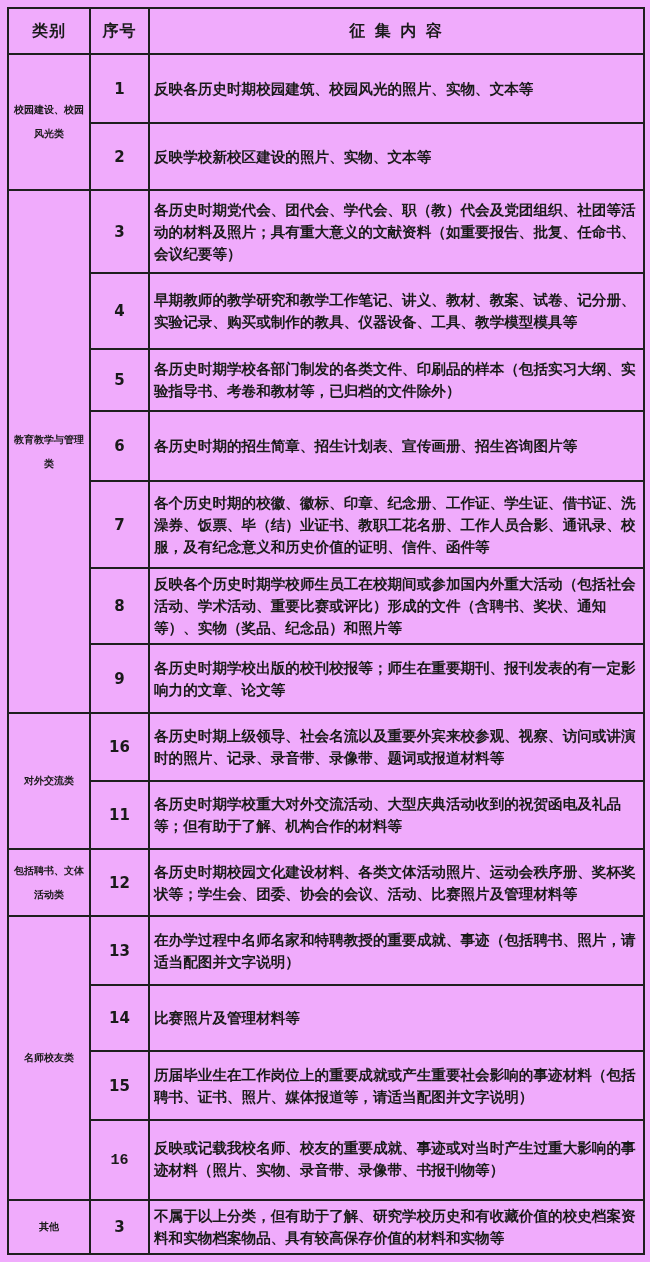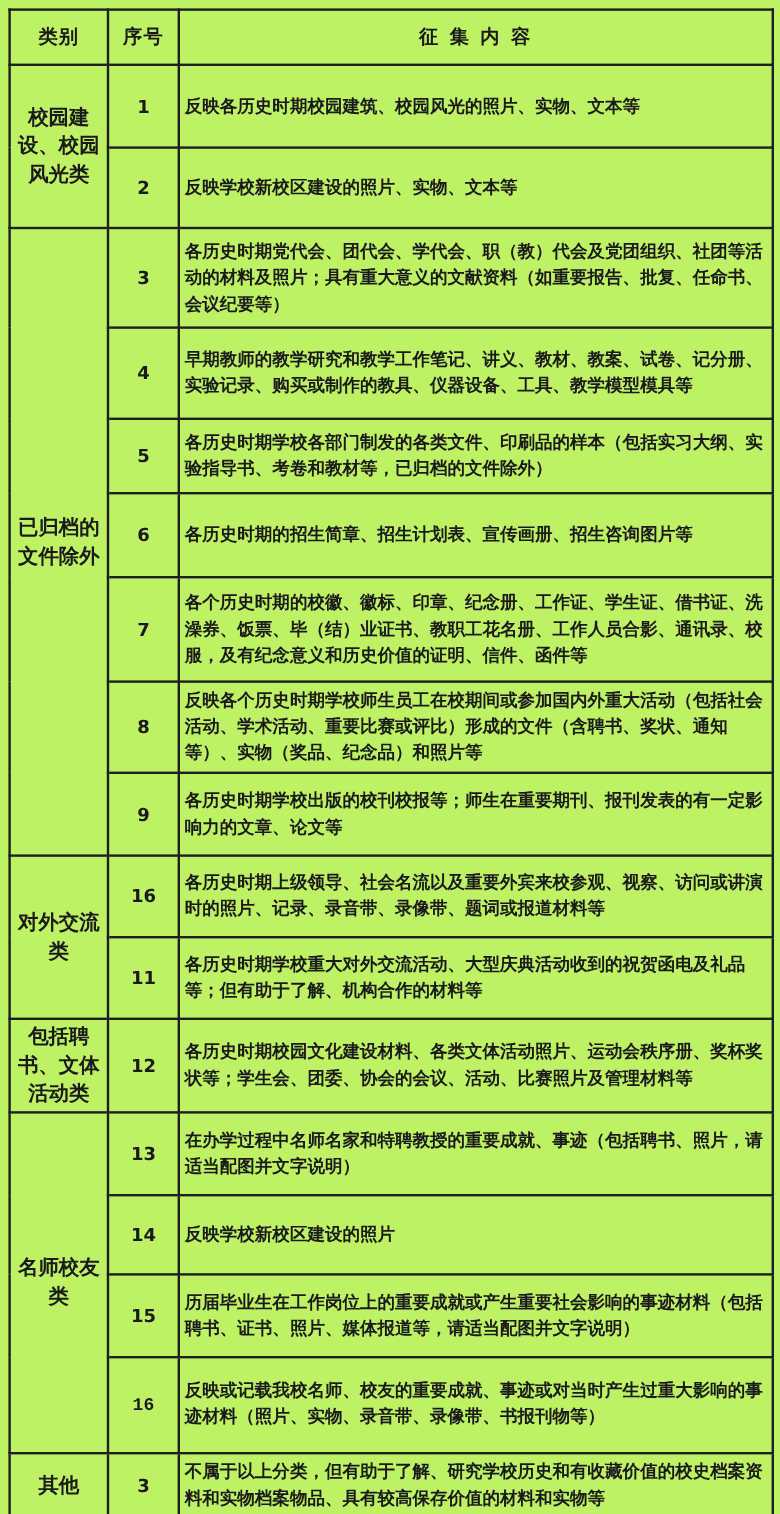--- a/index.html
+++ b/index.html
@@ -8,21 +8,21 @@
     background: #ffffff;
     width: 650px;
   }
   body {
     font-family: "DejaVu Sans", "Liberation Sans", sans-serif;
     color: #1a1a1a;
   }
   .page {
     width: 650px;
     height: 1262px;
-    background: #bef264;
+    background: #f0abfc;
     box-sizing: border-box;
     padding: 7px 7px 0 7px;
   }
   table.collect {
     border-collapse: collapse;
     table-layout: fixed;
     width: 636px;
   }
   table.collect td, table.collect th {
     border: 2px solid #1f1f1f;
@@ -37,21 +37,21 @@
 
   th.hdr {
     font-size: 16px;
     text-align: center;
     padding: 2px;
     letter-spacing: 1px;
   }
   th.hdr-content { letter-spacing: 2px; }
 
   td.cat {
-    font-size: 17px;
+    font-size: 10px;
     text-align: center;
     line-height: 24px;
     padding: 2px 1px;
     word-break: normal;
   }
   td.num {
     font-size: 15px;
     text-align: center;
     padding: 2px;
   }
@@ -100,21 +100,21 @@
         <td class="cat" rowspan="2">校园建设、校园风光类</td>
         <td class="num">1</td>
         <td class="content">反映各历史时期校园建筑、校园风光的照片、实物、文本等</td>
       </tr>
       <tr class="h67">
         <td class="num">2</td>
         <td class="content">反映学校新校区建设的照片、实物、文本等</td>
       </tr>
 
       <tr class="h83">
-        <td class="cat" rowspan="7">已归档的文件除外</td>
+        <td class="cat" rowspan="7">教育教学与管理类</td>
         <td class="num">3</td>
         <td class="content">各历史时期党代会、团代会、学代会、职（教）代会及党团组织、社团等活动的材料及照片；具有重大意义的文献资料（如重要报告、批复、任命书、会议纪要等）</td>
       </tr>
       <tr class="h76">
         <td class="num">4</td>
         <td class="content">早期教师的教学研究和教学工作笔记、讲义、教材、教案、试卷、记分册、实验记录、购买或制作的教具、仪器设备、工具、教学模型模具等</td>
       </tr>
       <tr class="h62">
         <td class="num">5</td>
         <td class="content">各历史时期学校各部门制发的各类文件、印刷品的样本（包括实习大纲、实验指导书、考卷和教材等，已归档的文件除外）</td>
@@ -152,21 +152,21 @@
         <td class="content">各历史时期校园文化建设材料、各类文体活动照片、运动会秩序册、奖杯奖状等；学生会、团委、协会的会议、活动、比赛照片及管理材料等</td>
       </tr>
 
       <tr class="h69">
         <td class="cat" rowspan="4">名师校友类</td>
         <td class="num">13</td>
         <td class="content">在办学过程中名师名家和特聘教授的重要成就、事迹（包括聘书、照片，请适当配图并文字说明）</td>
       </tr>
       <tr class="h64">
         <td class="num">14</td>
-        <td class="content">反映学校新校区建设的照片</td>
+        <td class="content">比赛照片及管理材料等</td>
       </tr>
       <tr class="h69">
         <td class="num">15</td>
         <td class="content">历届毕业生在工作岗位上的重要成就或产生重要社会影响的事迹材料（包括聘书、证书、照片、媒体报道等，请适当配图并文字说明）</td>
       </tr>
       <tr class="h80">
         <td class="num">16</td>
         <td class="content">反映或记载我校名师、校友的重要成就、事迹或对当时产生过重大影响的事迹材料（照片、实物、录音带、录像带、书报刊物等）</td>
       </tr>
 

